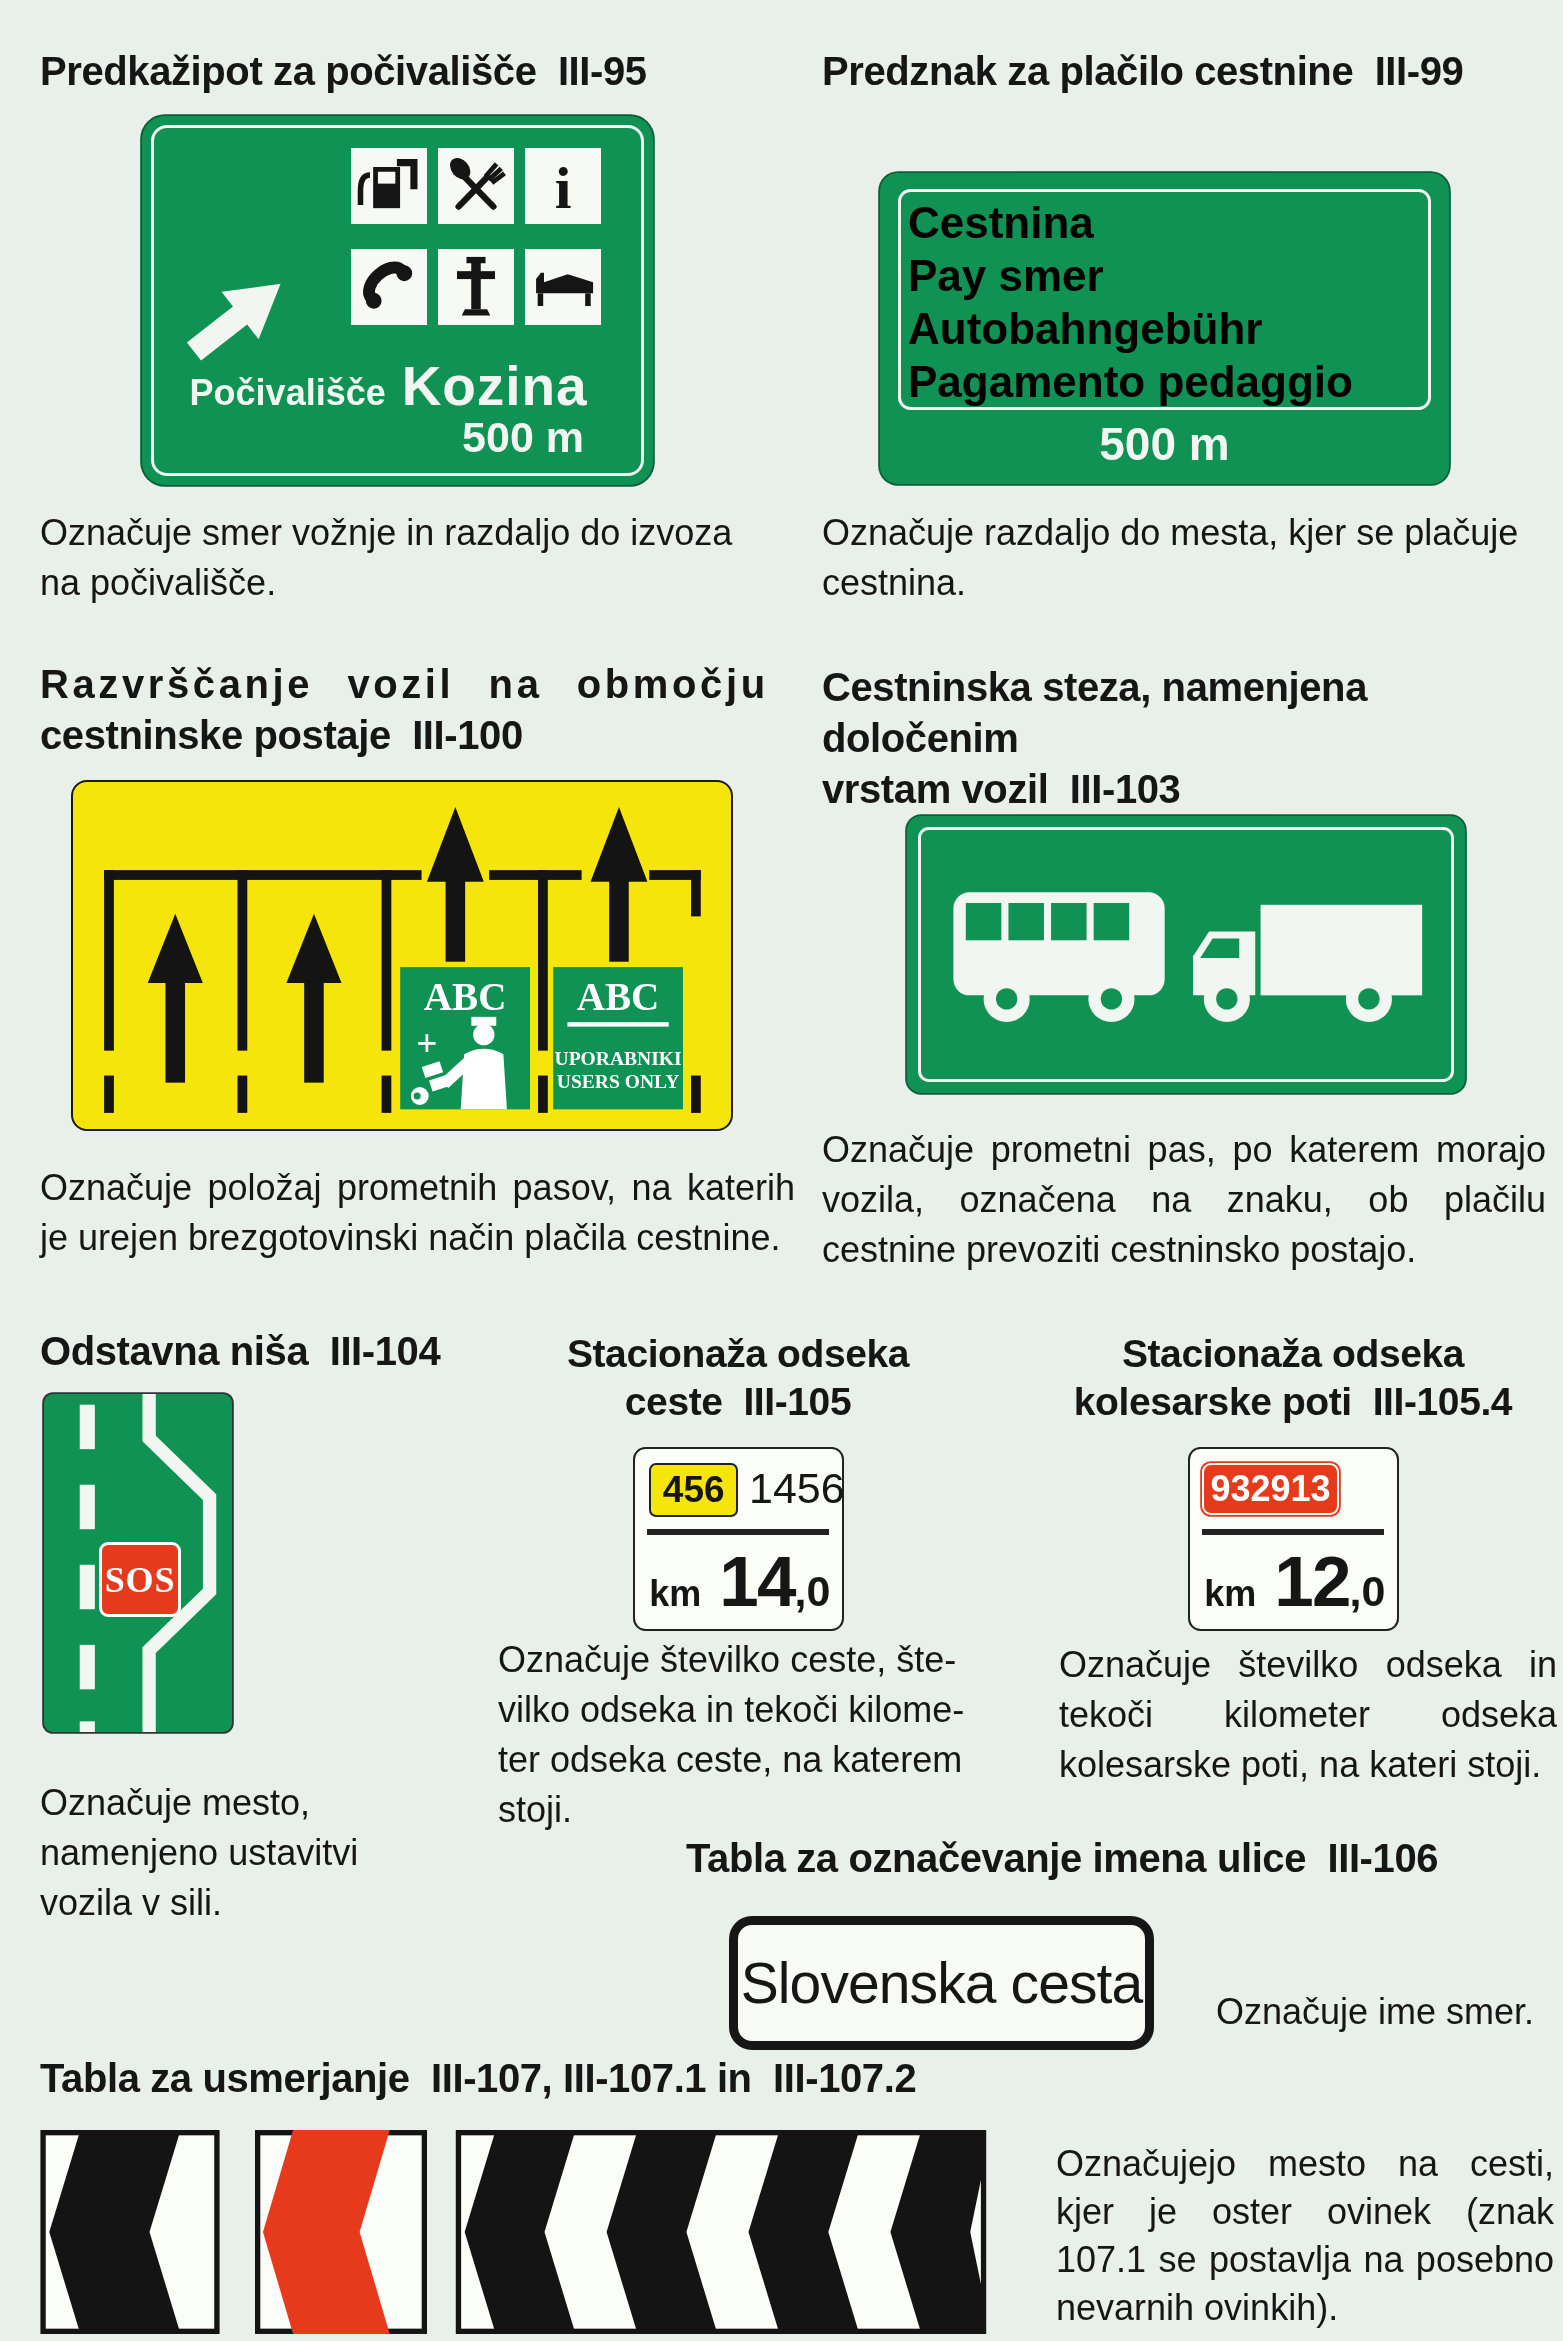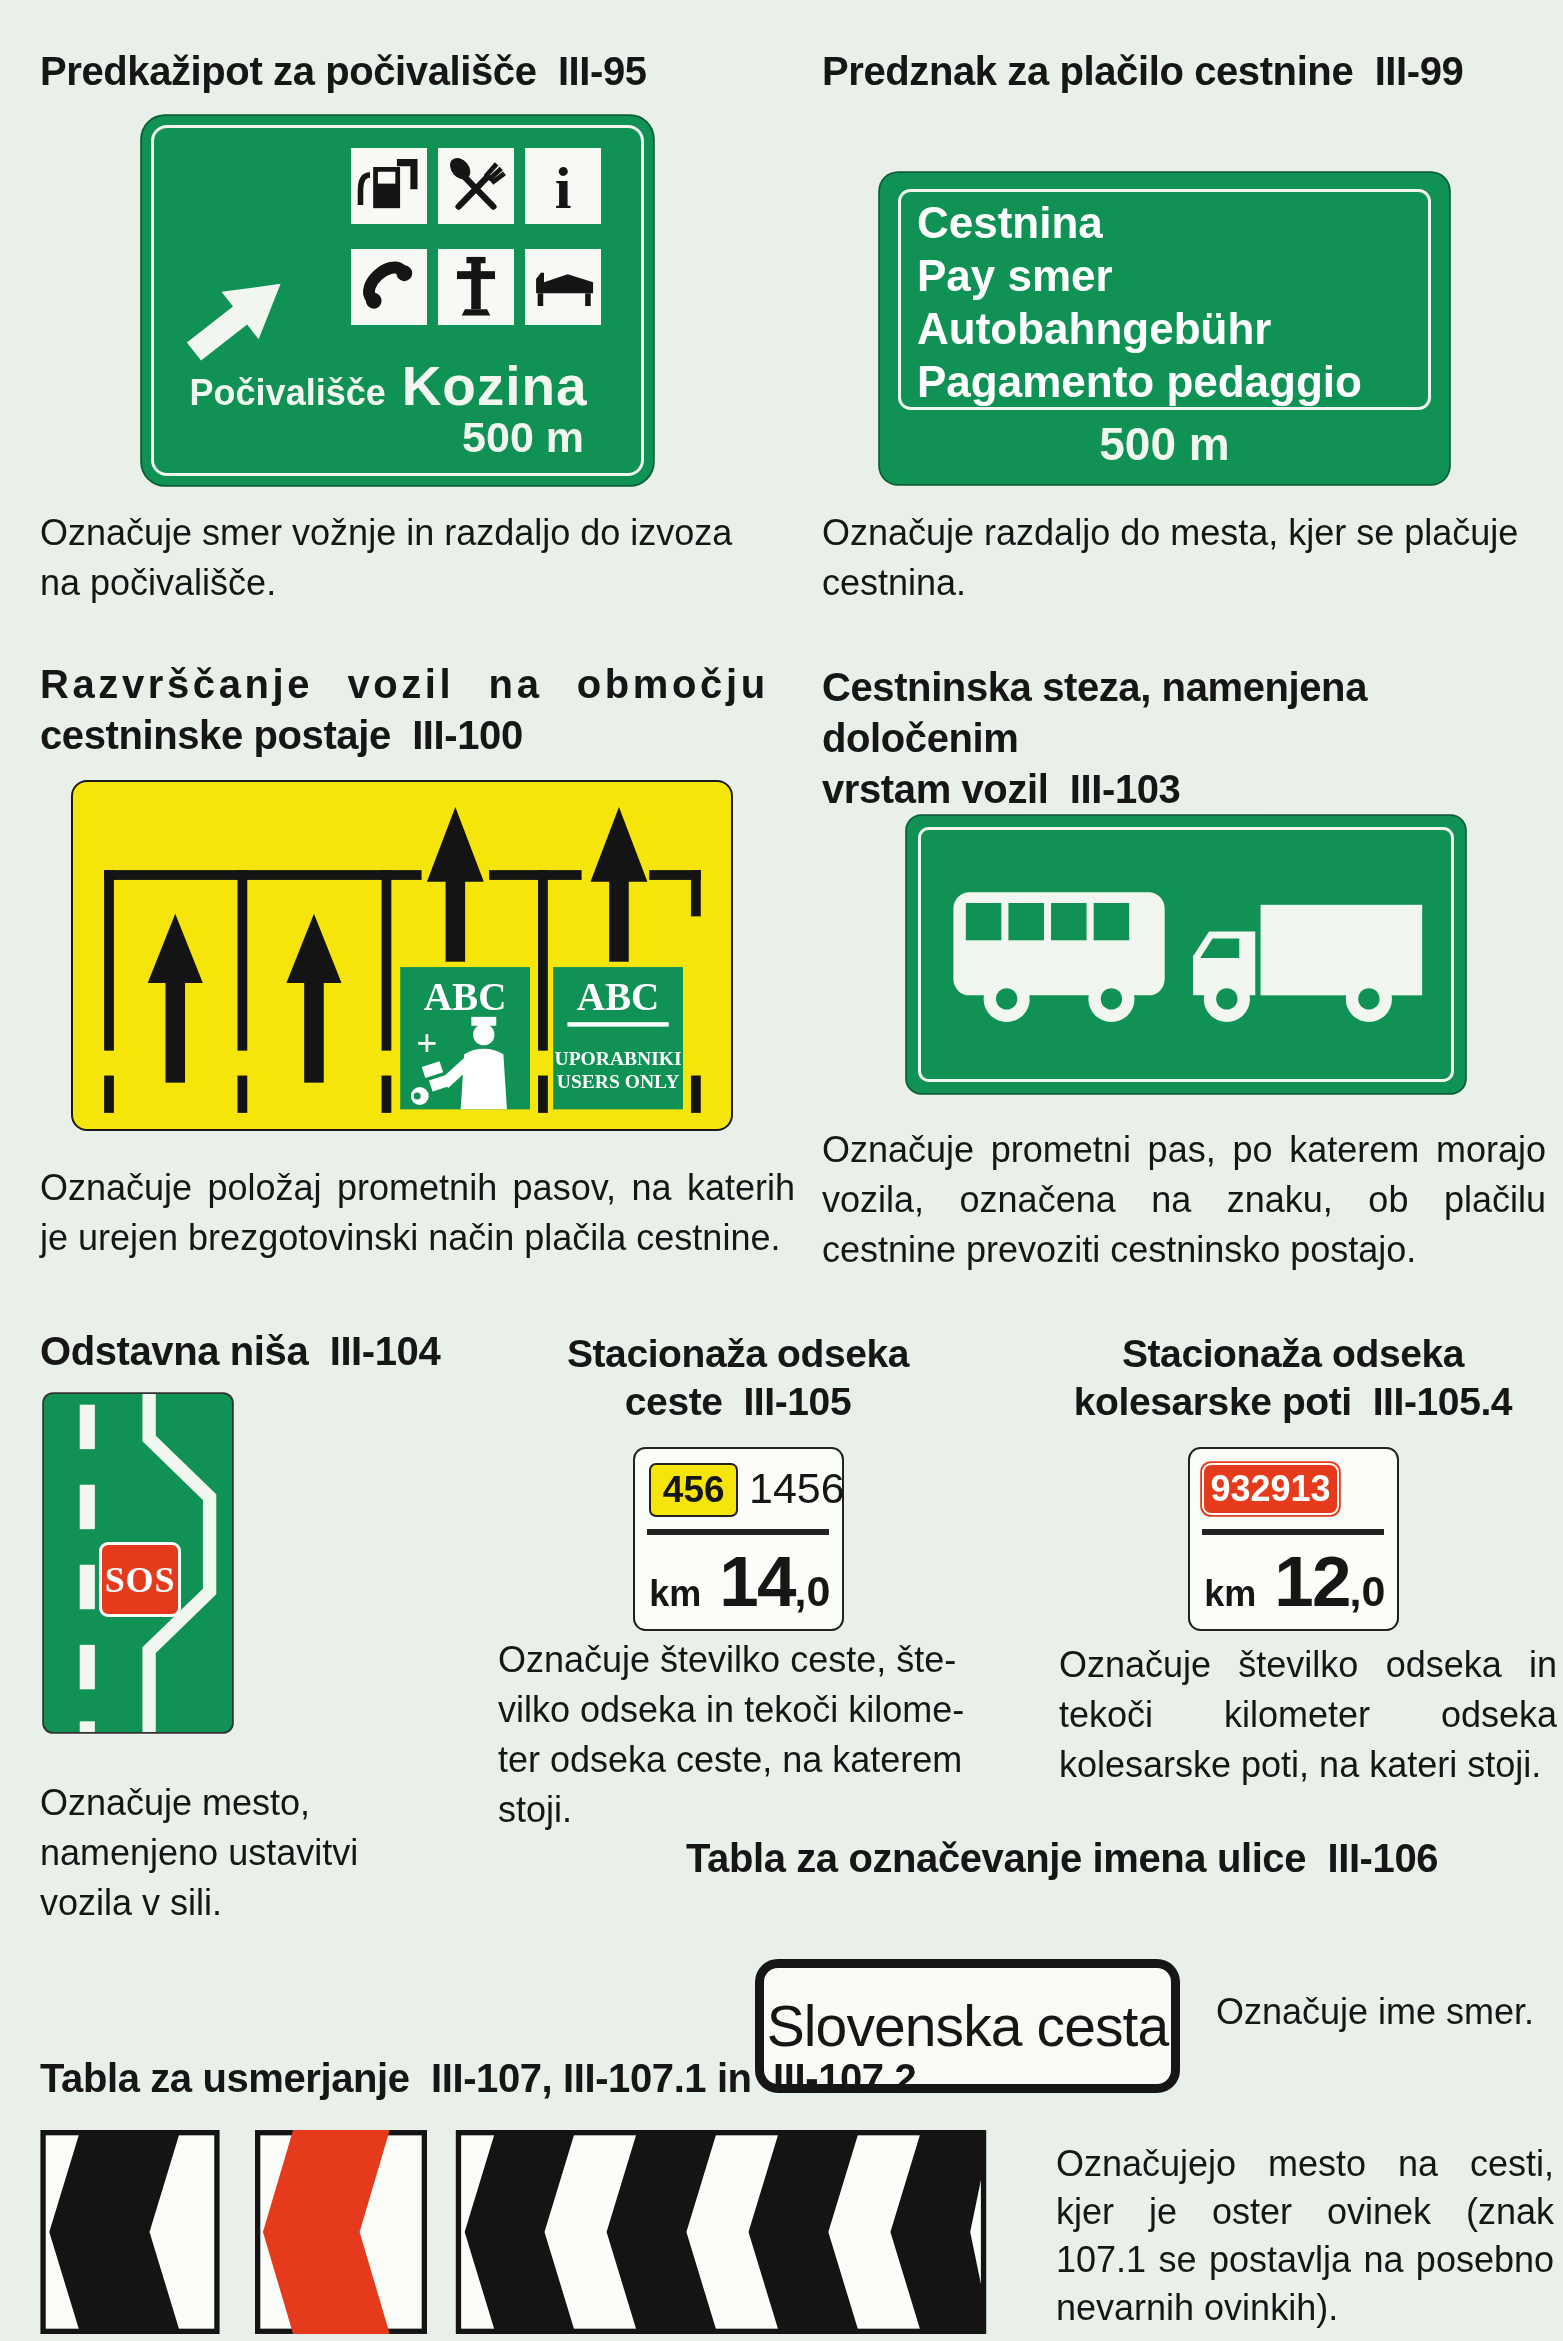--- a/index.html
+++ b/index.html
@@ -11,21 +11,21 @@
   .body-text{position:absolute;font-size:36px;line-height:50px;white-space:pre-line;}
   .just{white-space:normal;text-align:justify;}
   .sign-green{position:absolute;background:#0f9254;border-radius:23px;box-shadow:0 0 0 1.8px #0b5e38;}
   .inner-frame{position:absolute;border:3.6px solid #f2f6f0;border-radius:16px;pointer-events:none;}
   .ico{position:absolute;width:76px;height:76px;background:#f6f9f4;}
   .ico svg{width:100%;height:100%;display:block;}
   .k-line{position:absolute;left:0;right:18px;top:238px;text-align:center;color:#f2f6f0;}
   .k-label{font-weight:bold;font-size:36px;margin-right:16px;}
   .k-name{font-weight:bold;font-size:55px;letter-spacing:0.9px;}
   .k-dist{position:absolute;right:69px;top:297px;font-weight:bold;font-size:43px;color:#f2f6f0;}
-  .s99-line{padding-left:16px;font-weight:bold;font-size:44px;line-height:53px;color:#ffffff;}
+  .s99-line{padding-left:7px;font-weight:bold;font-size:44px;line-height:53px;color:#000000;}
   .s99-dist{position:absolute;left:0;right:0;top:244px;text-align:center;
             font-weight:bold;font-size:46px;color:#f2f6f0;}
   .sign-yellow{position:absolute;background:#f6e50a;border:2.7px solid #1a1a1a;border-radius:16px;}
   .sign-white{position:absolute;background:#fbfdf9;border:2.7px solid #222;border-radius:12.4px;}
   .chip-yellow{position:absolute;background:#f6e50a;border:2.7px solid #222;border-radius:7.1px;
                display:flex;align-items:center;justify-content:center;font-weight:bold;font-size:37px;}
   .chip-red{position:absolute;background:#e63a1c;border-radius:9px;border:2.7px solid #fff;
             box-shadow:0 0 0 1.8px #e63a1c;display:flex;align-items:center;justify-content:center;
             font-weight:bold;font-size:36px;color:#fff;}
   .plain-num{position:absolute;display:flex;align-items:center;font-size:43px;font-weight:500;}
@@ -278,21 +278,21 @@
       <span class="km-unit">km</span>
       <span class="km-big">12</span>
       <span class="km-dec">,0</span>
     </div>
   </div>
 
   <div class="body-text just" style="left:1059px;top:1640px;width:498px;">Označuje številko odseka in tekoči kilometer odseka kolesarske poti, na kateri stoji.</div>
 
   <div class="h" style="left:686px;top:1833px;width:800px;">Tabla za označevanje imena ulice&nbsp; III-106</div>
 
-  <div class="street-sign" style="left:755px;top:1916px;width:407px;height:116px;margin-top:43px;">Slovenska cesta</div>
+  <div class="street-sign" style="left:729px;top:1916px;width:407px;height:116px;">Slovenska cesta</div>
 
   <div class="body-text" style="left:1216px;top:1987px;width:338px;">Označuje ime smer.</div>
 
   <div class="h" style="left:40px;top:2053px;width:1155px;">Tabla za usmerjanje&nbsp; III-107, III-107.1 in&nbsp; III-107.2</div>
 
   <svg style="position:absolute;left:40px;top:2130px;" width="180" height="204" viewBox="0 0 202 230">
     <rect x="3" y="3" width="196" height="224" fill="#fbfdf9" stroke="#141414" stroke-width="6"></rect>
     <polygon points="45,0 158,0 123,115 158,230 45,230 10,115" fill="#141414"></polygon>
   </svg>
 

